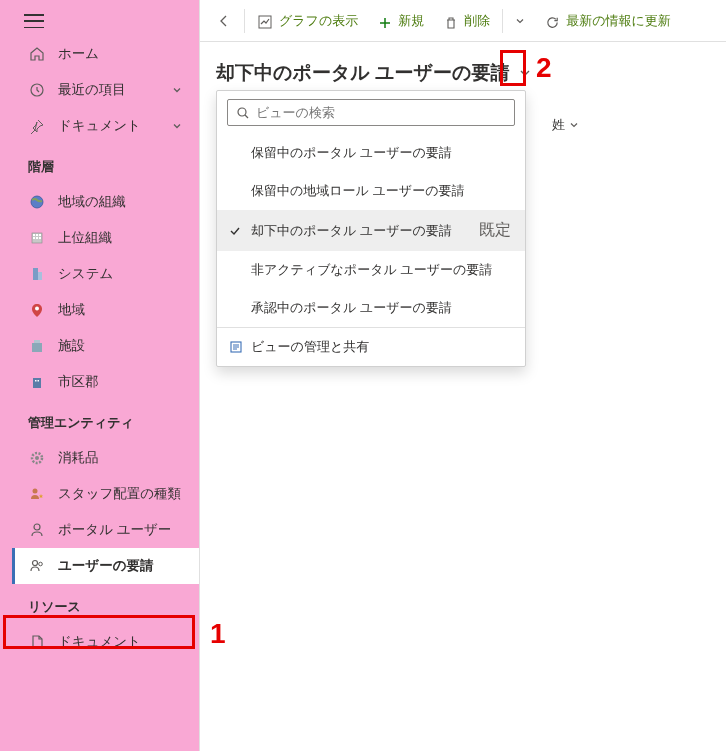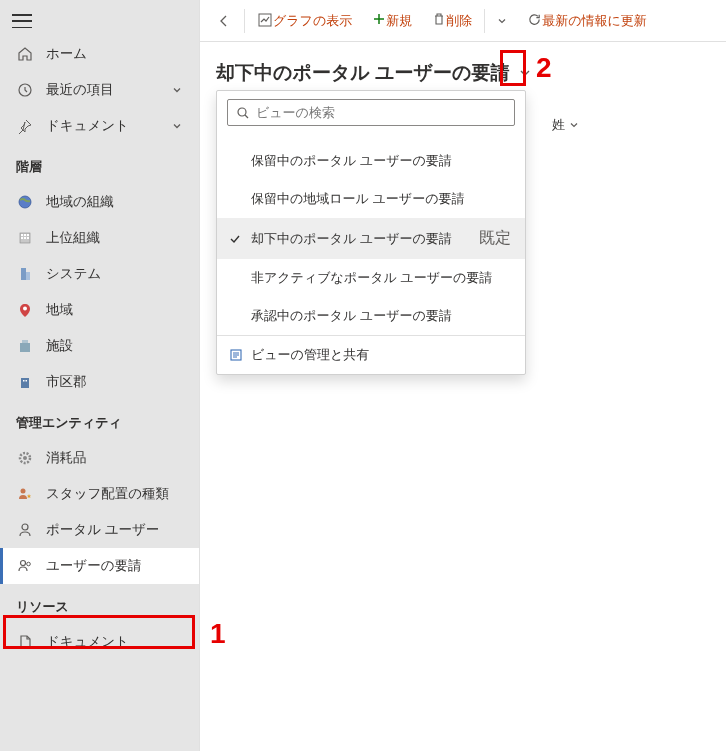--- a/index.html
+++ b/index.html
@@ -11,25 +11,26 @@
     body {
       width: 726px;
       height: 751px;
       display: flex;
       background: #fff;
       overflow: hidden;
       position: relative;
     }
     .sidebar {
       width: 200px;
-      background: #e5e5e5;
+      background: #f9a8d4;
       border-right: 1px solid #e0e0e0;
       display: flex;
       flex-direction: column;
       padding-top: 6px;
+      padding-left: 12px;
     }
     .hamburger-row {
       padding: 8px 12px 8px 12px;
     }
     .hamburger {
       width: 20px;
       height: 14px;
       display: flex;
       flex-direction: column;
       justify-content: space-between;
@@ -64,20 +65,21 @@
     .section-header {
       font-size: 13px;
       font-weight: 600;
       color: #323130;
       padding: 14px 12px 8px 16px;
     }
     .nav-item.selected {
       background: #fff;
       border-left: 3px solid #3b6fb6;
       padding-left: 13px;
+      font-weight: bold;
     }
     .highlight-red {
       position: absolute;
       border: 3px solid #e60000;
       pointer-events: none;
     }
     .annotation {
       position: absolute;
       color: #e60000;
       font-size: 28px;
@@ -91,25 +93,26 @@
     }
     .toolbar {
       height: 42px;
       display: flex;
       align-items: center;
       border-bottom: 1px solid #e0e0e0;
       padding: 0 6px;
     }
     .tb-btn {
       display: flex;
-      align-items: flex-start;
+      align-items: flex-end;
       padding: 6px 10px;
       font-size: 13px;
-      color: #c2410c;
+      color: #4d7c0f;
       cursor: pointer;
+      gap: 6px;
     }
     .tb-sep {
       width: 1px;
       height: 24px;
       background: #e0e0e0;
       margin: 0 2px;
     }
     .content {
       padding: 18px 16px;
       position: relative;
@@ -138,21 +141,21 @@
       left: 16px;
       width: 310px;
       background: #fff;
       border: 1px solid #d0d0d0;
       border-radius: 2px;
       box-shadow: 0 6px 14px rgba(0,0,0,0.15);
       padding: 8px 0 0 0;
       z-index: 10;
     }
     .search-box {
-      margin: 0 10px 16px 10px;
+      margin: 0 10px 8px 10px;
       border: 1px solid #8a8886;
       border-radius: 2px;
       display: flex;
       align-items: center;
       padding: 5px 8px;
       gap: 6px;
     }
     .search-box input {
       border: none;
       outline: none;

